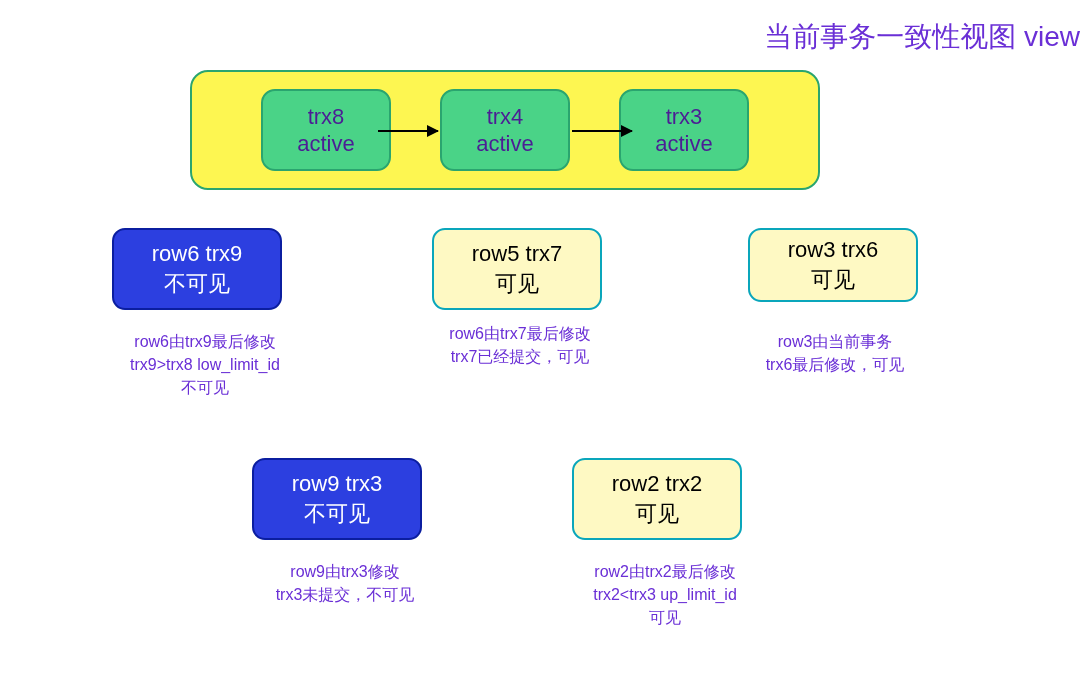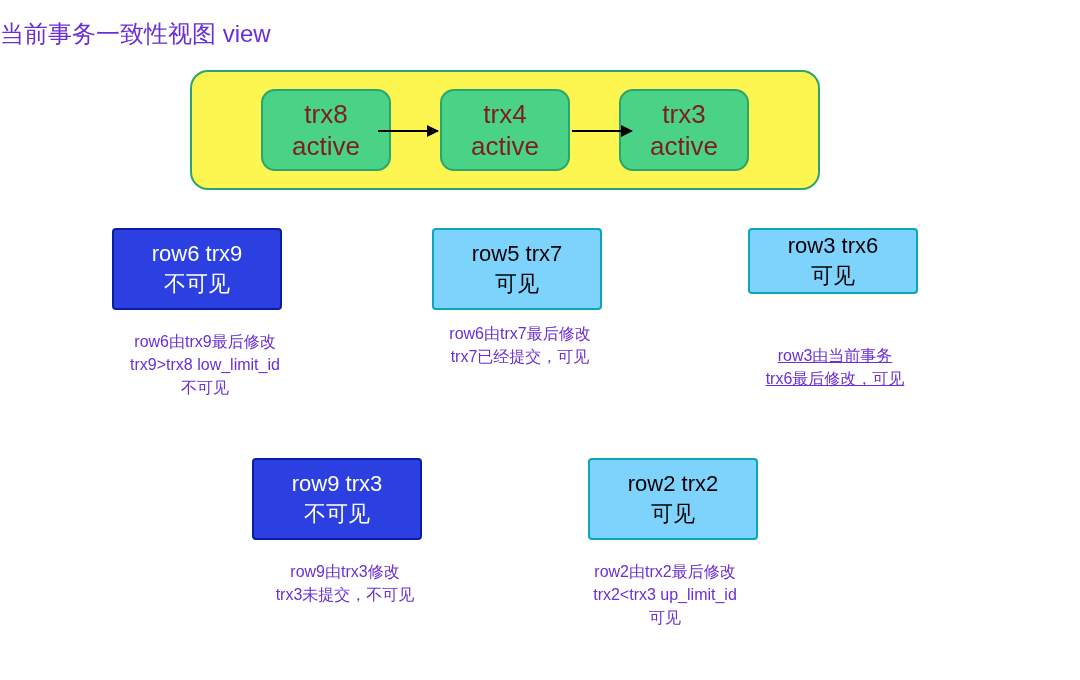--- a/index.html
+++ b/index.html
@@ -7,23 +7,23 @@
     width: 1080px;
     height: 680px;
     background: #ffffff;
     font-family: "Helvetica Neue", Arial, "PingFang SC", "Microsoft YaHei", sans-serif;
     position: relative;
     overflow: hidden;
   }
   .title {
     position: absolute;
     left: 0; right: 0;
-    text-align: left;
+    text-align: right;
     color: #6a2fd6;
-    font-size: 24px;
+    font-size: 28px;
     font-weight: 500;
   }
   .active-box {
     position: absolute;
     left: 190px;
     top: 70px;
     width: 630px;
     height: 120px;
     background: #fdf651;
     border: 2px solid #2aa56f;
@@ -36,52 +36,52 @@
   .active-item {
     width: 130px;
     height: 82px;
     background: #4ad387;
     border: 2px solid #2aa56f;
     border-radius: 14px;
     display: flex;
     flex-direction: column;
     align-items: center;
     justify-content: center;
-    color: #7f1d1d;
-    font-size: 26px;
+    color: #4c1d95;
+    font-size: 22px;
     line-height: 1.25;
   }
   .arrow {
     position: absolute;
     height: 2px;
     background: #000;
   }
   .arrow::after {
     content: "";
     position: absolute;
     right: -1px;
     top: -5px;
     border-left: 12px solid #000;
     border-top: 6px solid transparent;
     border-bottom: 6px solid transparent;
   }
   .node {
     position: absolute;
-    border-radius: 4px;
+    border-radius: 13px;
     display: flex;
     flex-direction: column;
     align-items: center;
     justify-content: center;
     color: #fff;
     font-size: 22px;
     line-height: 1.35;
     padding: 4px 8px;
   }
   .node.blue { background: #2c3fe0; border: 2px solid #0b1ea0; color: #fff; }
-  .node.cyan { background: #7dd3fc; border: 2px solid #0aa6bb; color: #000; }
+  .node.cyan { background: #fef9c3; border: 2px solid #0aa6bb; color: #000; }
   .note {
     position: absolute;
     color: #6a2fd6;
     font-size: 16px;
     line-height: 1.45;
     text-align: center;
     white-space: pre;
   }
 </style>
 </head>
@@ -108,37 +108,37 @@
 <div class="arrow" style="left:572px; top:130px; width:60px;"></div>
 
 <div class="node blue" style="left:112px; top:228px; width:170px; height:82px;">
   <span>row6 trx9</span>
   <span>不可见</span>
 </div>
 <div class="node cyan" style="left:432px; top:228px; width:170px; height:82px;">
   <span>row5 trx7</span>
   <span>可见</span>
 </div>
-<div class="node cyan" style="left:748px; top:228px; width:170px; height:66px;">
+<div class="node cyan" style="left:748px; top:228px; width:170px; height:74px;">
   <span>row3 trx6</span>
   <span>可见</span>
 </div>
 <div class="node blue" style="left:252px; top:458px; width:170px; height:82px;">
   <span>row9 trx3</span>
   <span>不可见</span>
 </div>
-<div class="node cyan" style="left:588px; top:458px; width:170px; height:82px;">
+<div class="node cyan" style="left:572px; top:458px; width:170px; height:82px;">
   <span>row2 trx2</span>
   <span>可见</span>
 </div>
 
 <div class="note" style="left:75px;  top:330px; width:260px;">row6由trx9最后修改
 trx9&gt;trx8 low_limit_id
 不可见</div>
 <div class="note" style="left:380px; top:322px; width:280px;">row6由trx7最后修改
 trx7已经提交，可见</div>
-<div class="note" style="left:700px; top:344px; width:270px;text-decoration:underline;">row3由当前事务
+<div class="note" style="left:700px; top:330px; width:270px;">row3由当前事务
 trx6最后修改，可见</div>
 <div class="note" style="left:225px; top:560px; width:240px;">row9由trx3修改
 trx3未提交，不可见</div>
 <div class="note" style="left:530px; top:560px; width:270px;">row2由trx2最后修改
 trx2&lt;trx3 up_limit_id
 可见</div>
 
 </body></html>

